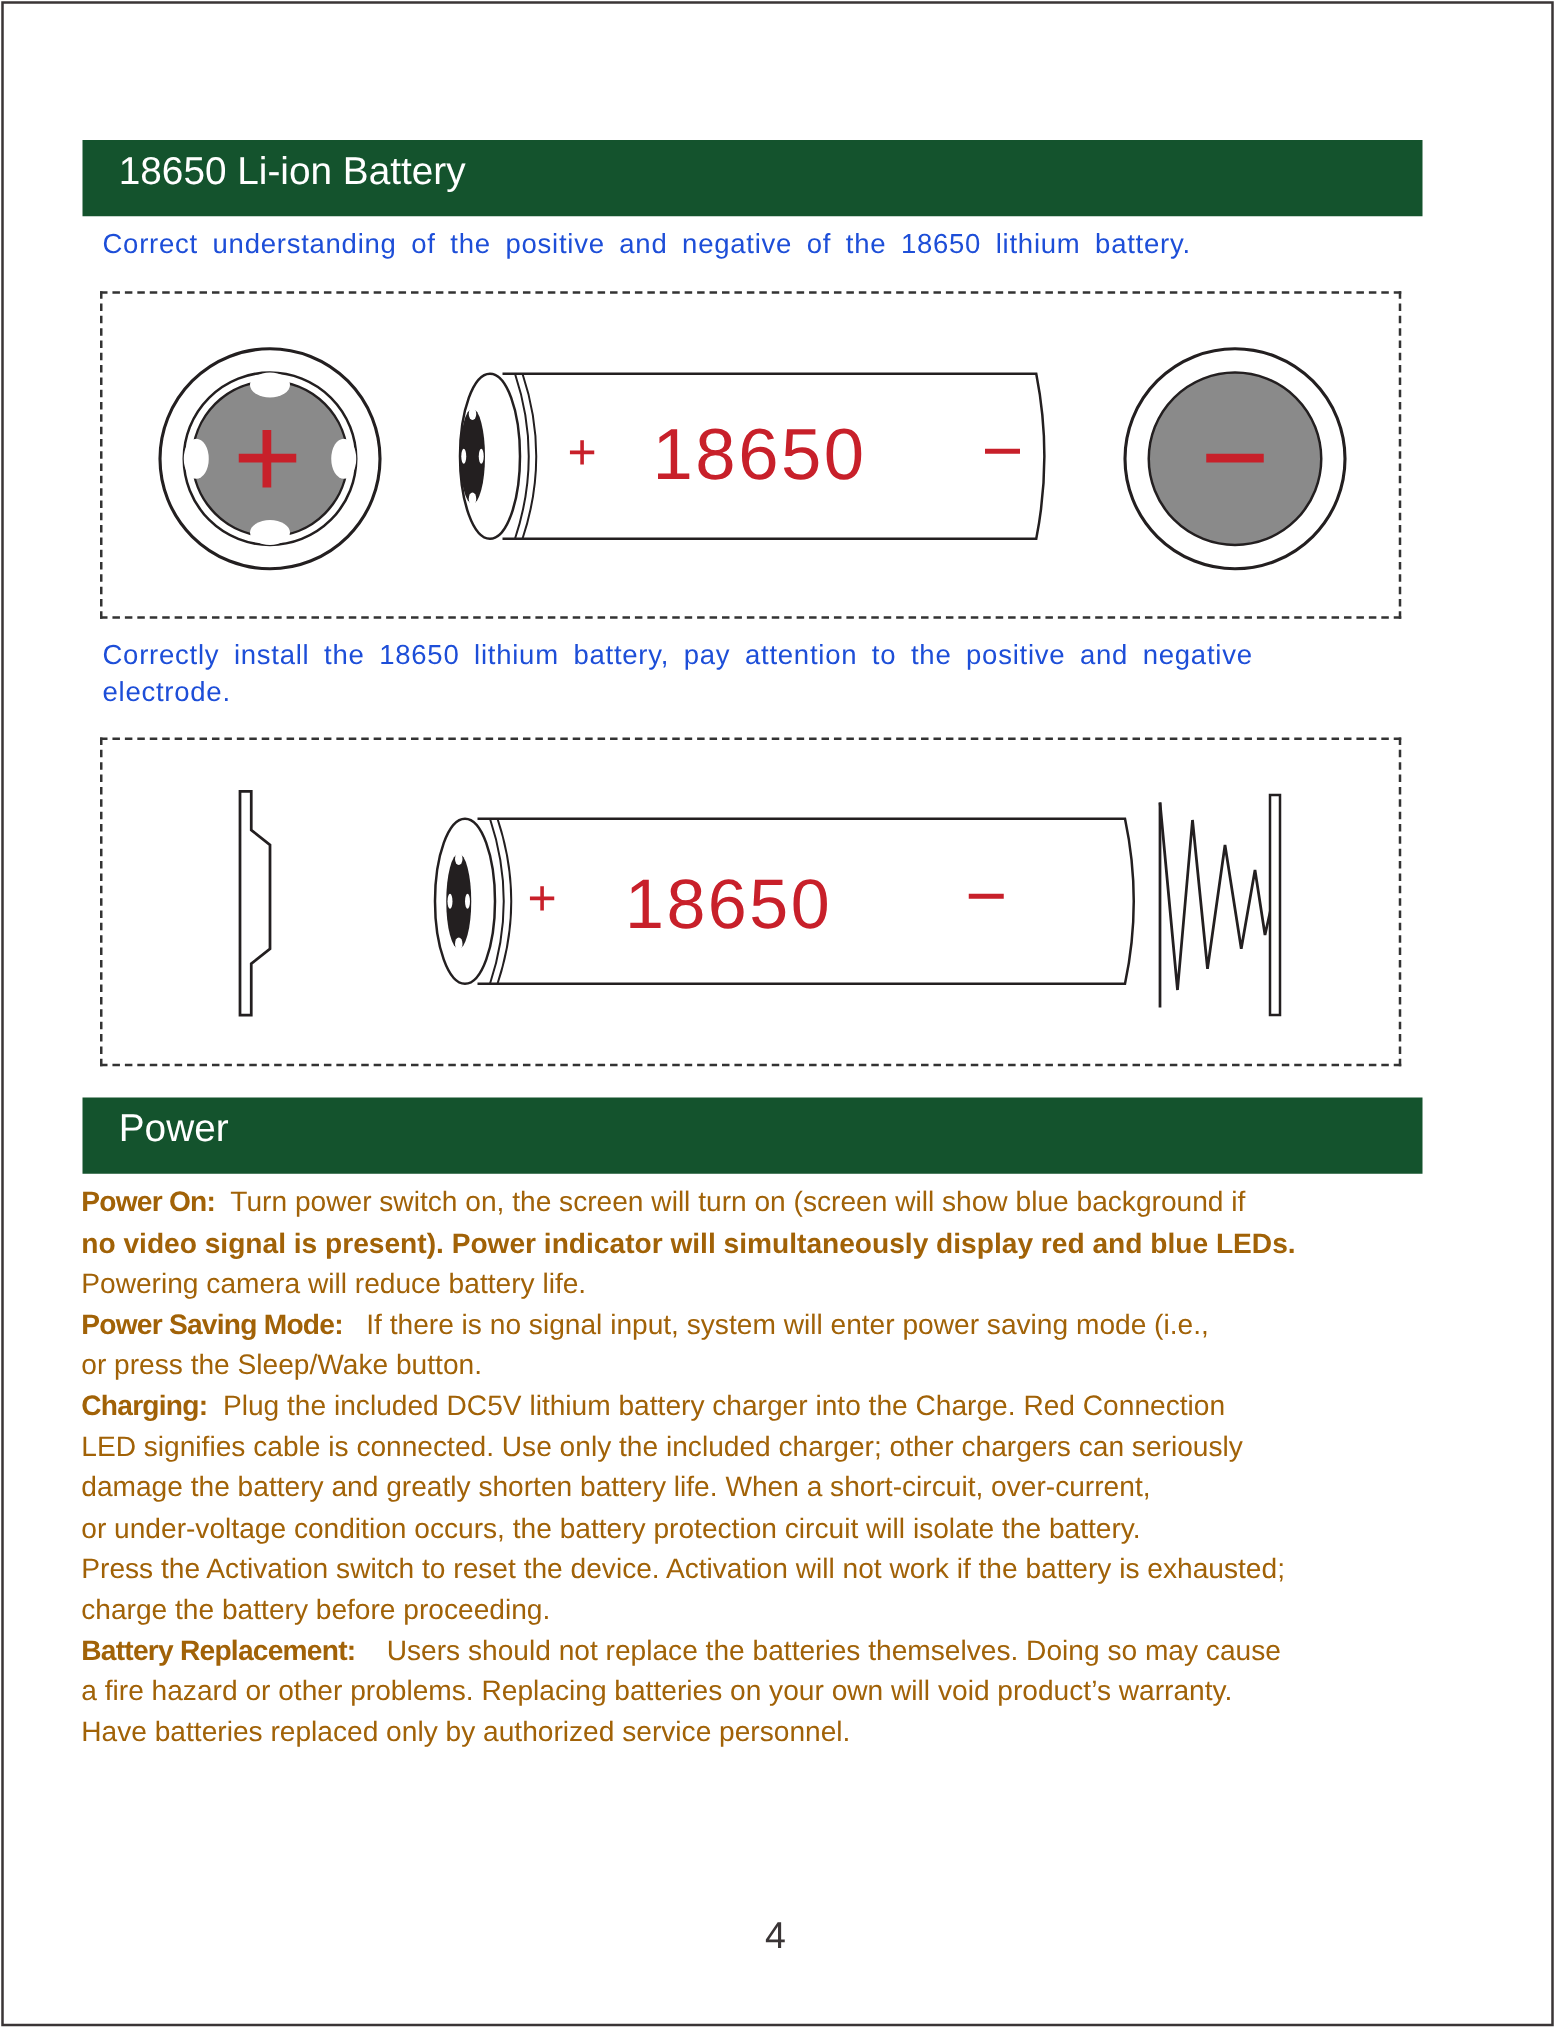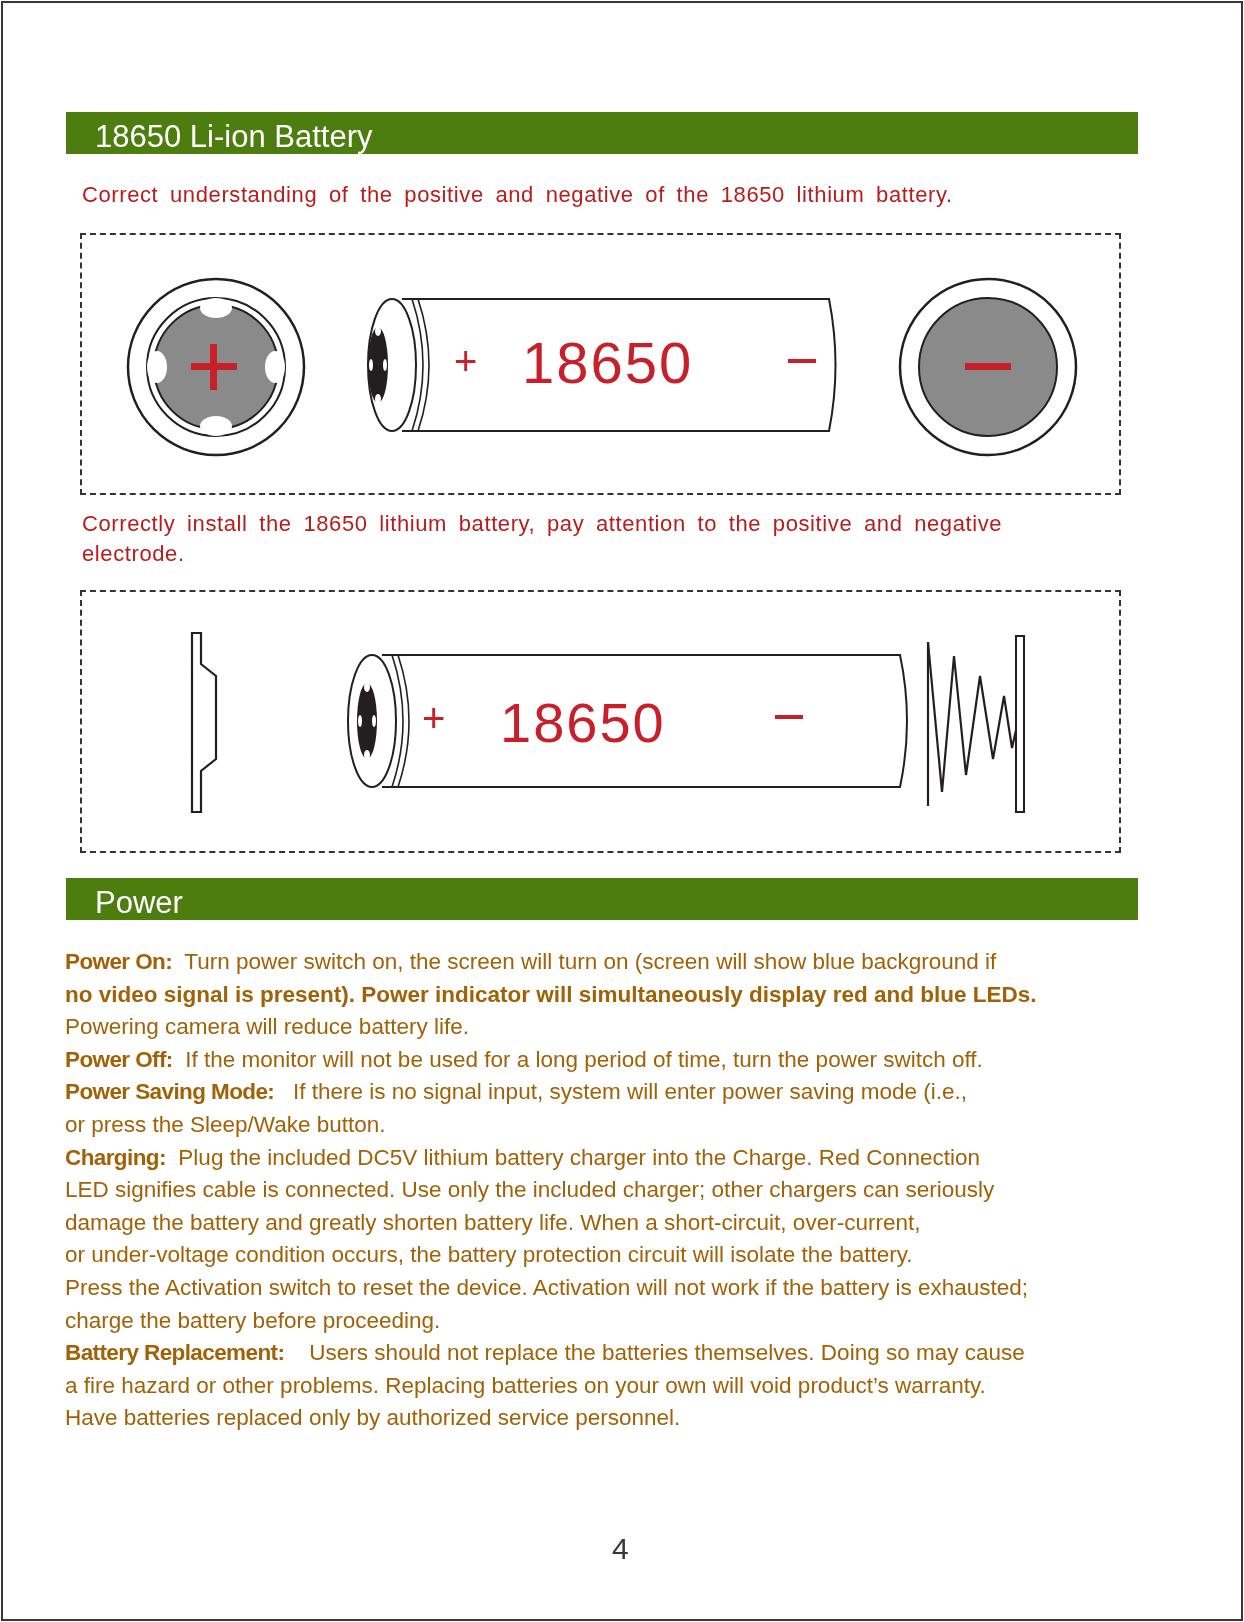--- a/index.html
+++ b/index.html
@@ -1,25 +1,25 @@
 <!DOCTYPE html>
 <html><head>
 <meta charset="utf-8">
 <style>
   html, body { margin: 0; padding: 0; background: #ffffff; }
   body { width: 1244px; height: 1622px; position: relative; overflow: hidden;
          font-family: "Liberation Sans", sans-serif; color: #231f20; }
   .page-frame { position: absolute; left: 1px; top: 1px; width: 1238px; height: 1616px;
                 border: 2px solid #3a3536; box-sizing: content-box; }
-  .section-bar { position: absolute; left: 66px; width: 1072px; height: 42px;
-                 background: #4d7c0f; color: #ffffff; }
+  .section-bar { position: absolute; left: 66px; width: 1072px; height: 61px;
+                 background: #14532d; color: #ffffff; }
   .section-bar .bar-title { position: absolute; left: 29px; top: 8px; font-size: 31px;
                             line-height: 34px; white-space: nowrap; }
   .caption { position: absolute; left: 82px; width: 1034px; font-size: 22px; line-height: 30px;
-             color: #b91c1c; letter-spacing: 0.6px; word-spacing: 5px; }
+             color: #1d4ed8; letter-spacing: 0.6px; word-spacing: 5px; }
   .caption.justify { text-align: justify; text-align-last: left; }
   .dash-box { position: absolute; left: 80px; width: 1041px; border: 2px dashed #333; box-sizing: border-box; }
   .dash-box svg { position: absolute; left: 0; top: 0; }
   .body-text { position: absolute; left: 65px; top: 946px; width: 1120px; font-size: 22.5px;
                line-height: 32.6px; color: #a16207; }
   .body-text .line { white-space: nowrap; height: 32.6px; }
   .body-text .lbl { font-weight: bold; letter-spacing: -0.6px; }
   .body-text .line.just { display: flex; justify-content: space-between; width: 1070px; white-space: nowrap; font-weight: bold; }
   .page-num { position: absolute; left: 612px; top: 1532px; font-size: 30px; color: #3a3536; }
 </style>
@@ -108,24 +108,20 @@
 </div>
 
 <div class="body-text">
   <div class="line">
     <span class="lbl">Power On:</span>&nbsp;
     <span>Turn power switch on, the screen will turn on (screen will show blue background if</span>
   </div>
   <div class="line just">no video signal is present). Power indicator will simultaneously display red and blue LEDs.</div>
   <div class="line">Powering camera will reduce battery life.</div>
 
-  <div class="line">
-    <span class="lbl">Power Off:</span>&nbsp;
-    <span>If the monitor will not be used for a long period of time, turn the power switch off.</span>
-  </div>
 
   <div class="line">
     <span class="lbl">Power Saving Mode:</span>&nbsp;&nbsp;
     <span>If there is no signal input, system will enter power saving mode (i.e.,</span>
   </div>
   <div class="line">or press the Sleep/Wake button.</div>
 
   <div class="line">
     <span class="lbl">Charging:</span>&nbsp;
     <span>Plug the included DC5V lithium battery charger into the Charge. Red Connection</span>

